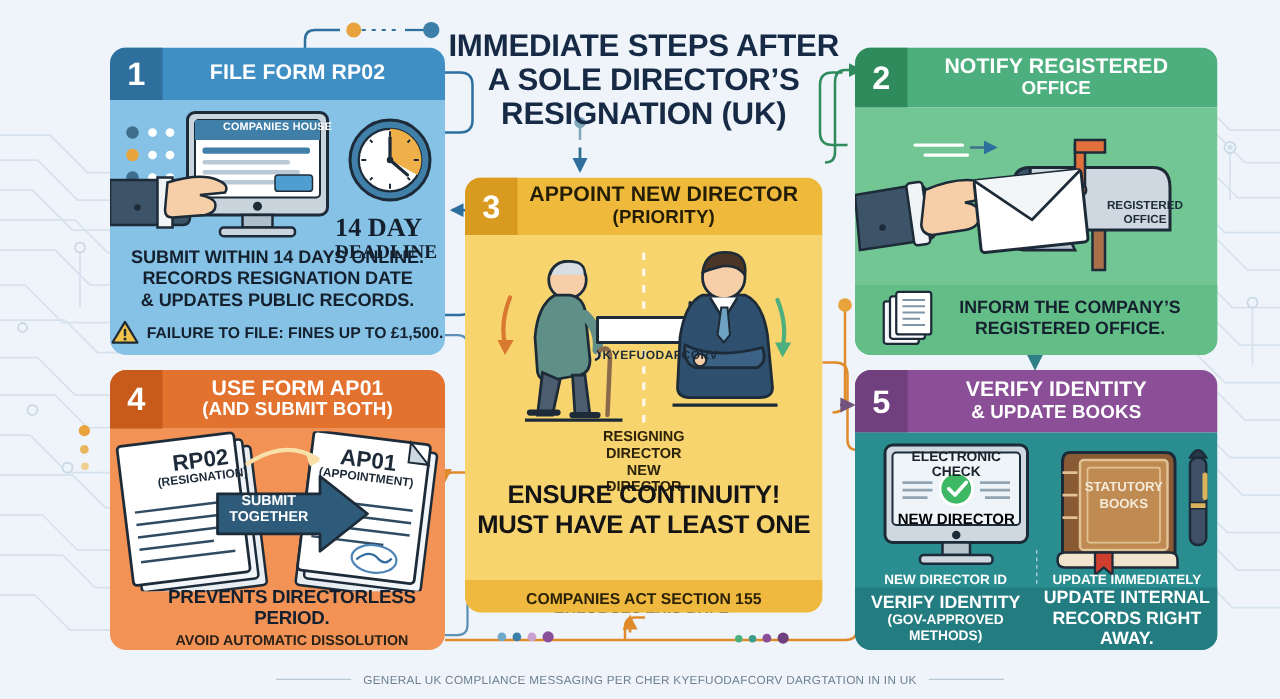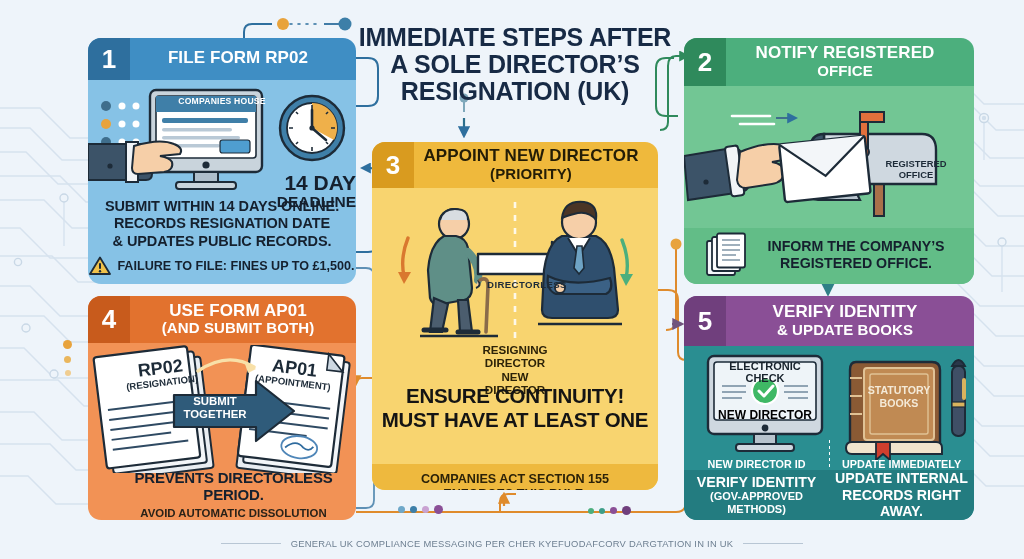--- a/index.html
+++ b/index.html
@@ -339,21 +339,21 @@
               <line x1="238" y1="60" x2="240" y2="62"></line>
             <line x1="240" y1="30" x2="238" y2="32"></line>
               <line x1="210" y1="60" x2="208" y2="62"></line>
           </g>
           <line x1="224" y1="46" x2="224" y2="28" stroke="#1d2b38" stroke-width="2.6" stroke-linecap="round"></line>
           <line x1="224" y1="46" x2="238" y2="58" stroke="#1d2b38" stroke-width="2.6" stroke-linecap="round"></line>
           <circle cx="224" cy="46" r="2.6" fill="#1d2b38"></circle>
         </g>
       </svg>
 
-      <div style="position:absolute;left:180px;top:92px;width:88px;text-align:right;color:#15202e;font-weight:bold;">
+      <div style="position:absolute;left:180px;top:92px;width:88px;text-align:left;color:#15202e;font-weight:bold;font-family:Liberation Serif, serif;">
         <div style="font-size:21px;line-height:1">14 DAY</div>
         <div style="font-size:15.5px;line-height:1.1">DEADLINE</div>
       </div>
 
       <div style="position:absolute;left:88px;top:16px;width:92px;text-align:center;color:#fff;font-size:8.6px;font-weight:bold;letter-spacing:0.2px;">COMPANIES HOUSE</div>
 
       <div class="desc" id="p1desc">
         <div>SUBMIT WITHIN 14 DAYS ONLINE.</div>
         <div>RECORDS RESIGNATION DATE</div>
         <div>&amp; UPDATES PUBLIC RECORDS.</div>
@@ -486,21 +486,21 @@
           <circle cx="207" cy="30" r="17" fill="#f6cfa8" stroke="#1d2b38" stroke-width="2.2"></circle>
           <path d="M190 26 Q192 8 212 10 Q226 12 224 28 Q216 18 202 22 Q194 24 190 26Z" fill="#4a3526" stroke="#1d2b38" stroke-width="2"></path>
           <path d="M196 46 L207 64 L218 46" fill="#ffffff" stroke="#1d2b38" stroke-width="2"></path>
           <path d="M205 54 L210 54 L212 76 L207 82 L202 76 Z" fill="#6ea3c4" stroke="#1d2b38" stroke-width="1.6"></path>
           <path d="M176 84 Q200 96 238 86 Q242 98 234 102 L184 102 Q174 98 176 84Z" fill="#3b6185" stroke="#1d2b38" stroke-width="2.2"></path>
           <circle cx="188" cy="96" r="5" fill="#f6cfa8" stroke="#1d2b38" stroke-width="1.8"></circle>
           <line x1="166" y1="132" x2="250" y2="132" stroke="#1d2b38" stroke-width="2.6"></line>
         </g>
       </svg>
 
-      <div style="position:absolute;left:110px;width:90px;top:91px;text-align:center;font-size:9.6px;font-weight:bold;color:#1d2b38;letter-spacing:0.4px;">DIRECTORLESS</div>
+      <div style="position:absolute;left:110px;width:90px;top:91px;text-align:center;font-size:9.6px;font-weight:bold;color:#1d2b38;letter-spacing:0.4px;">KYEFUODAFCORV</div>
 
       <div id="p3names">
         <div>
           <div>RESIGNING</div>
           <div>DIRECTOR</div>
         </div>
         <div>
           <div>NEW</div>
           <div>DIRECTOR</div>
         </div>

